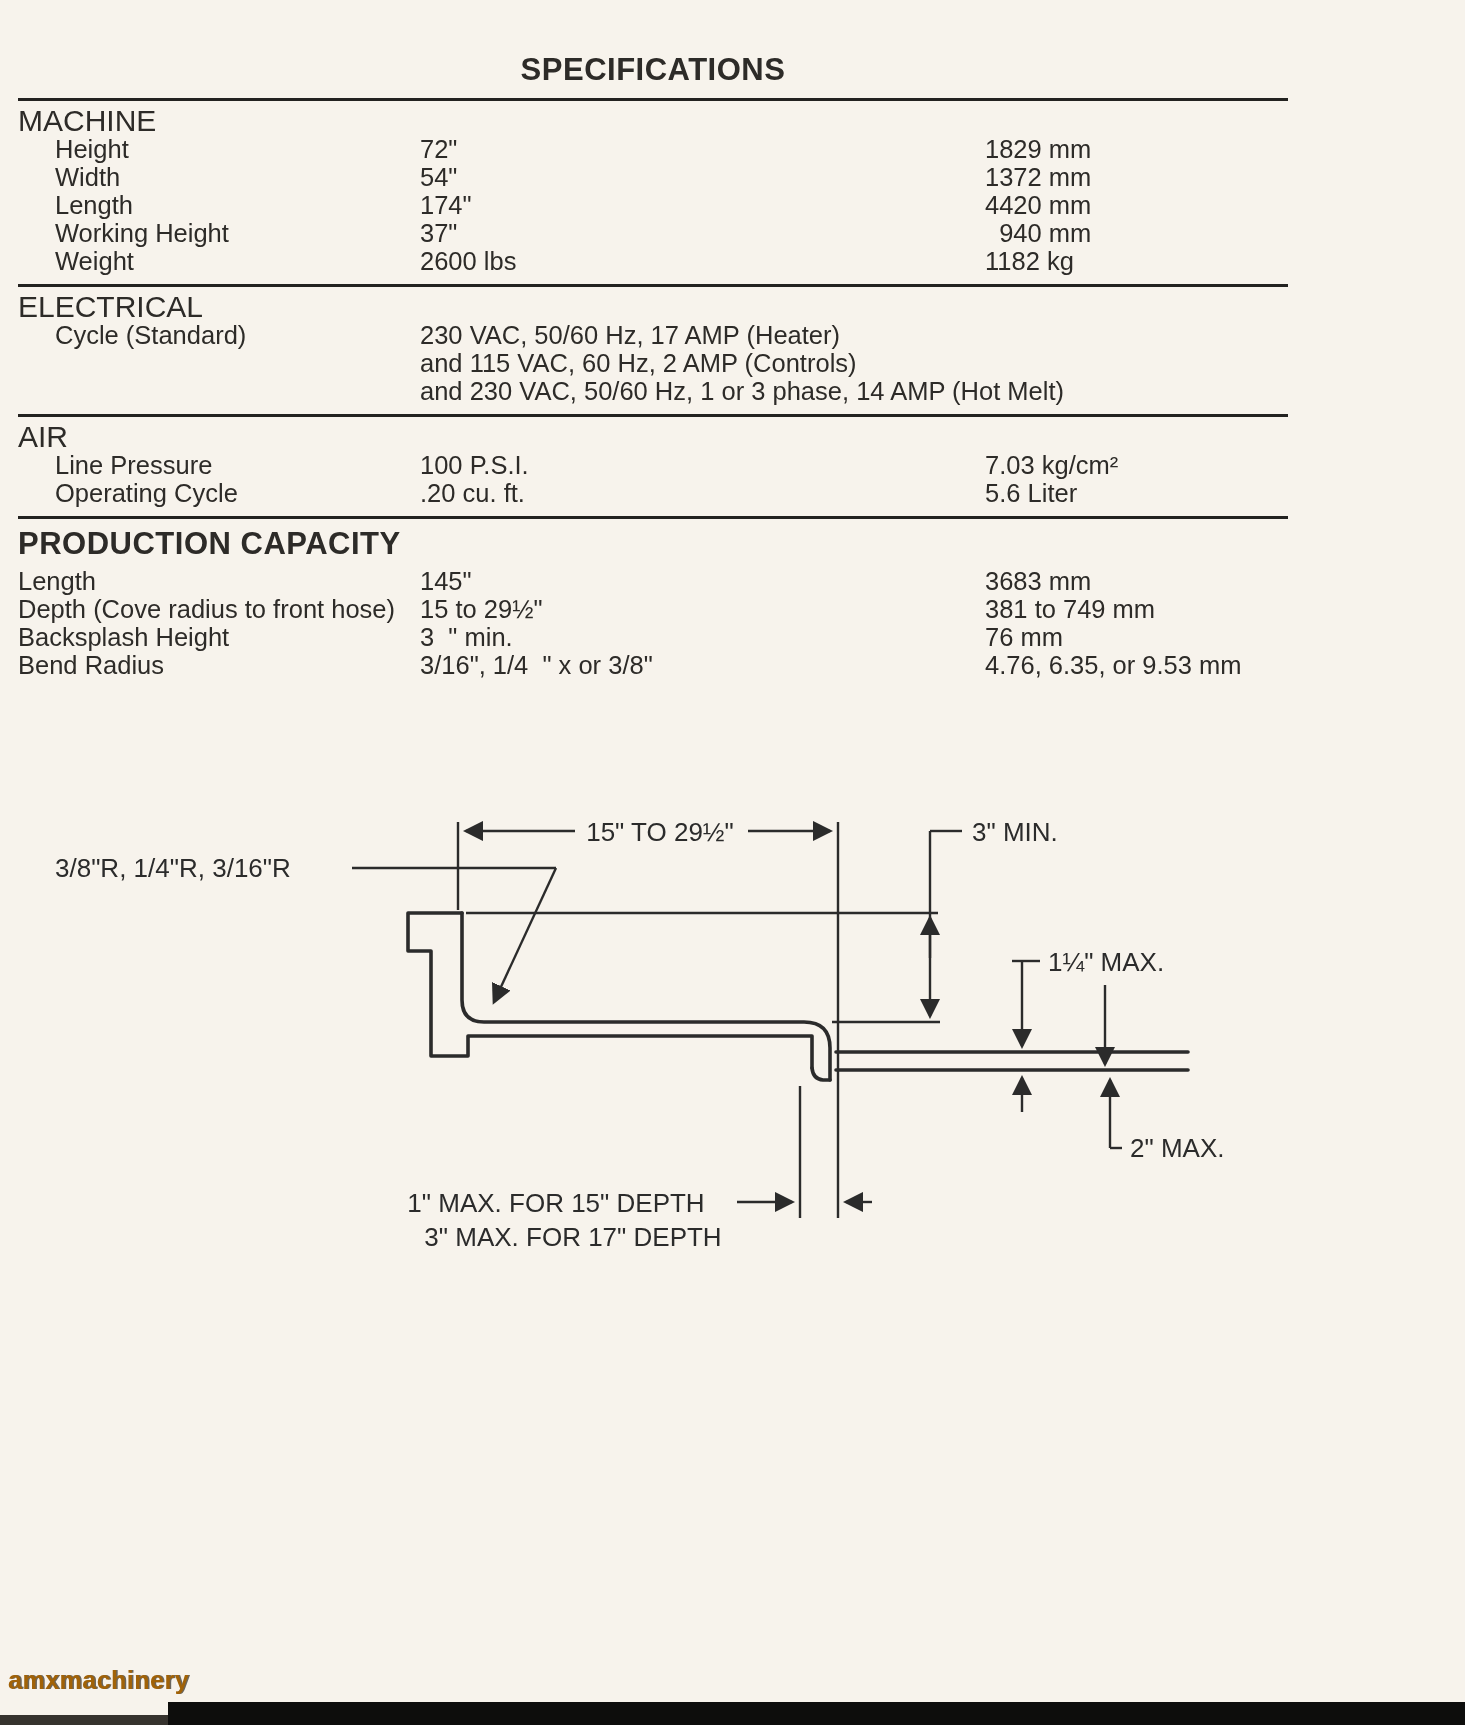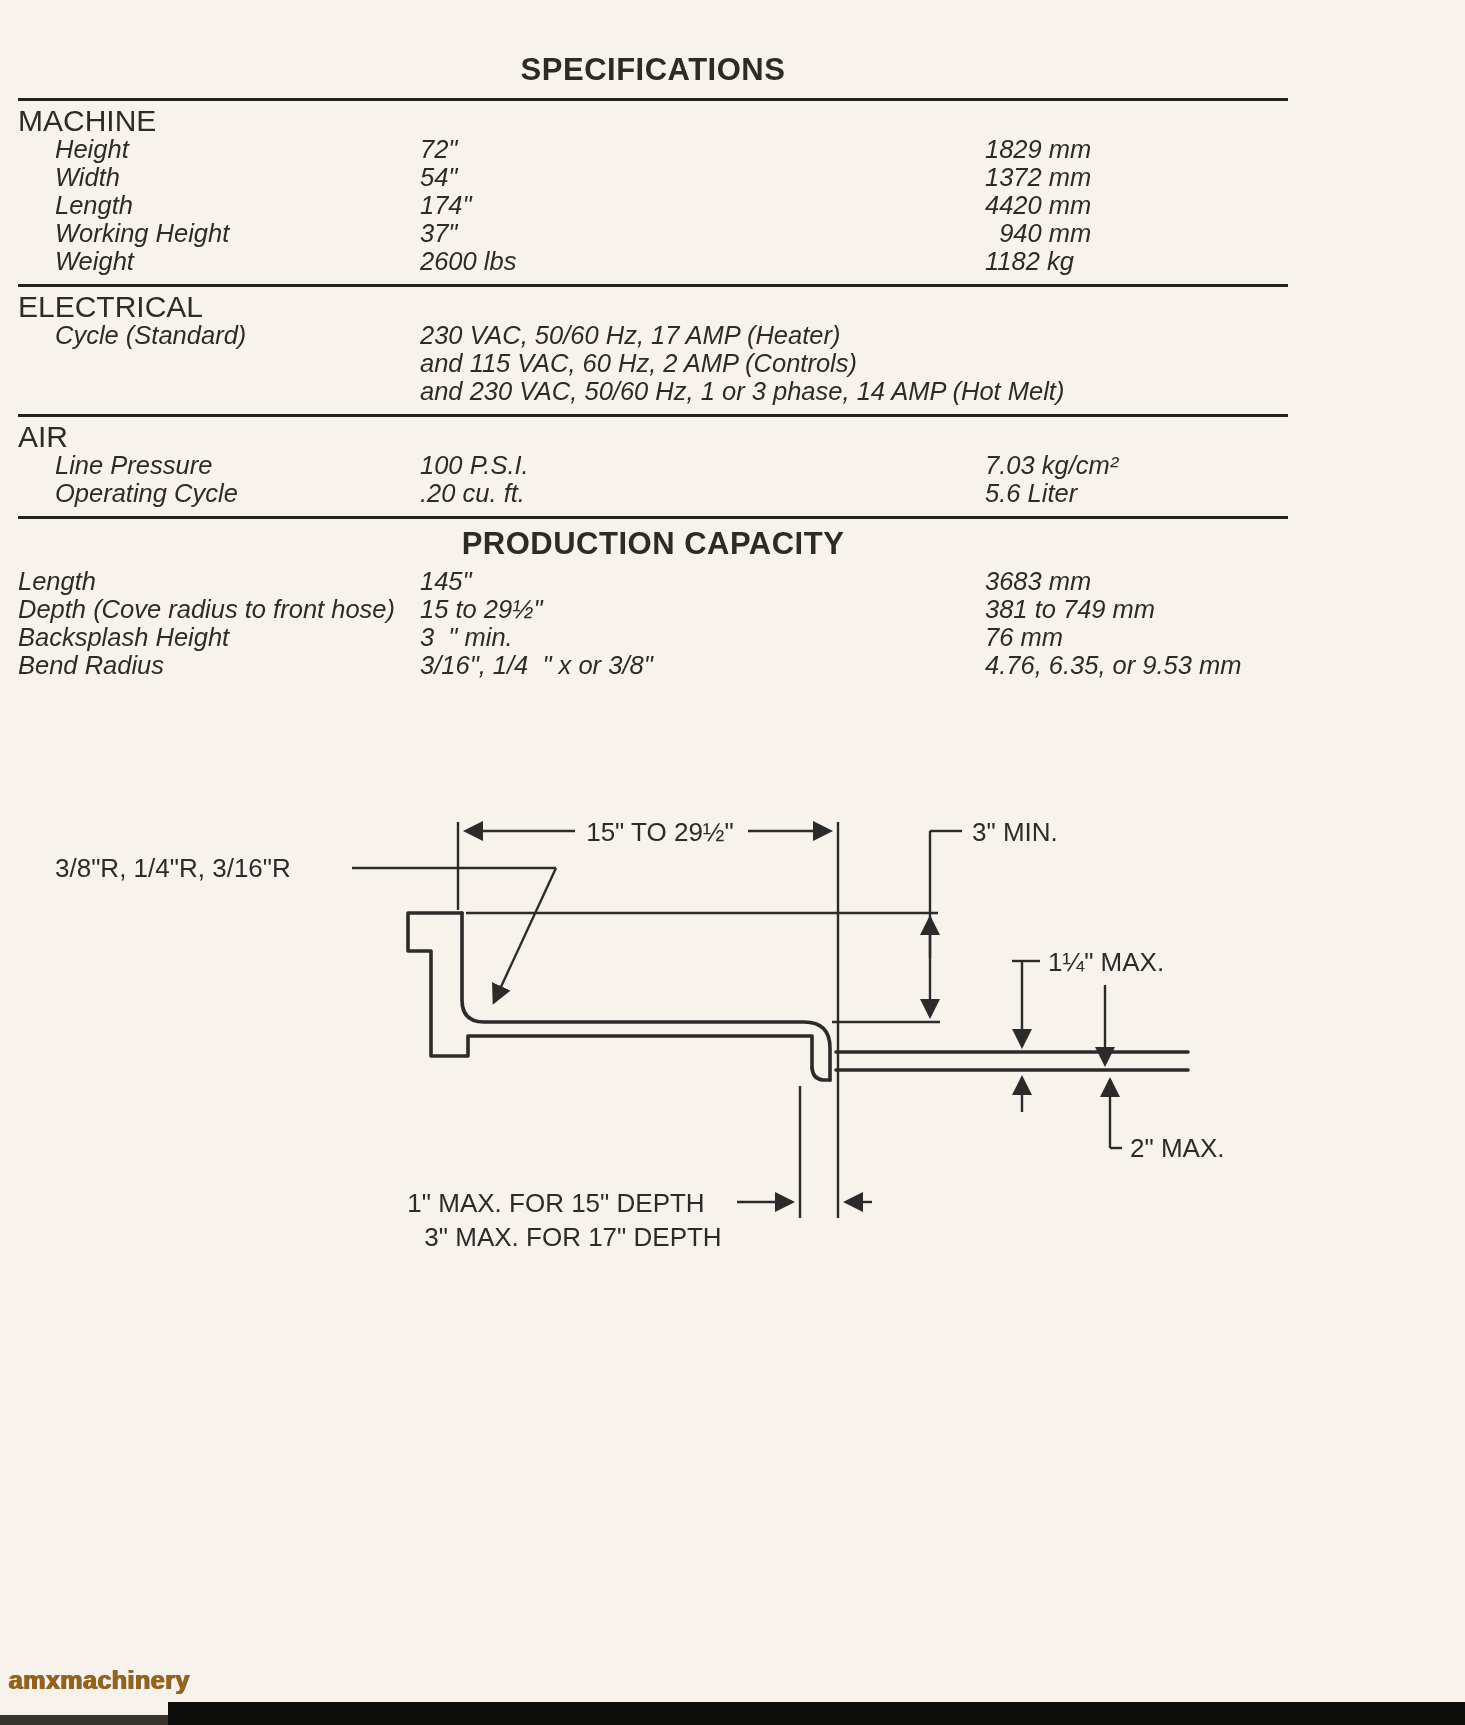--- a/index.html
+++ b/index.html
@@ -24,26 +24,26 @@
     border:none;height:3px;background:#232220;margin:9px 0 6px 0;
   }
   .sec-heading{
     font-size:30px;line-height:28px;white-space:pre;
   }
   .row{
     display:grid;
     grid-template-columns:402px 565px 1fr;
     font-size:25.5px;line-height:28px;
   }
-  .row span{white-space:pre;font-style:italic;}
+  .row span{white-space:pre;}
   .indent .c-label{padding-left:37px;}
   .c-wide{grid-column:2/4;}
   .prod-title{
     margin:6px 0 4px 0;
-    text-align:center;
+    text-align:left;
     font-size:31px;font-weight:bold;letter-spacing:.5px;
     line-height:38px;
   }
   .dg{position:absolute;left:18px;top:770px;width:1300px;height:490px;}
   .dg text{font-family:"Liberation Sans", sans-serif;font-size:26px;fill:#2b2b2b;}
   .dg .thin{stroke:#2b2b2b;stroke-width:2.4;fill:none;}
   .dg .thick{stroke:#2b2b2b;stroke-width:3.6;fill:none;stroke-linejoin:round;stroke-linecap:round;}
   .watermark{
     position:absolute;left:8px;top:1666px;
     font-size:25px;font-weight:bold;color:#a16207;

